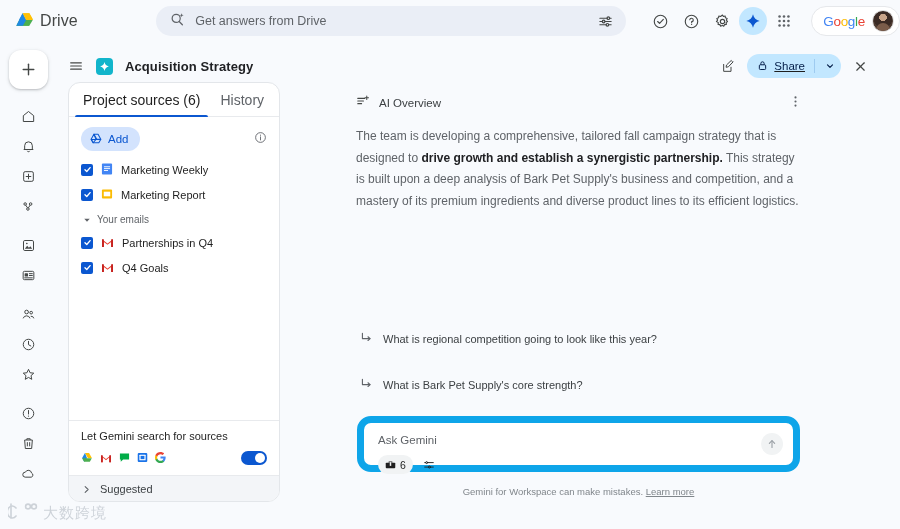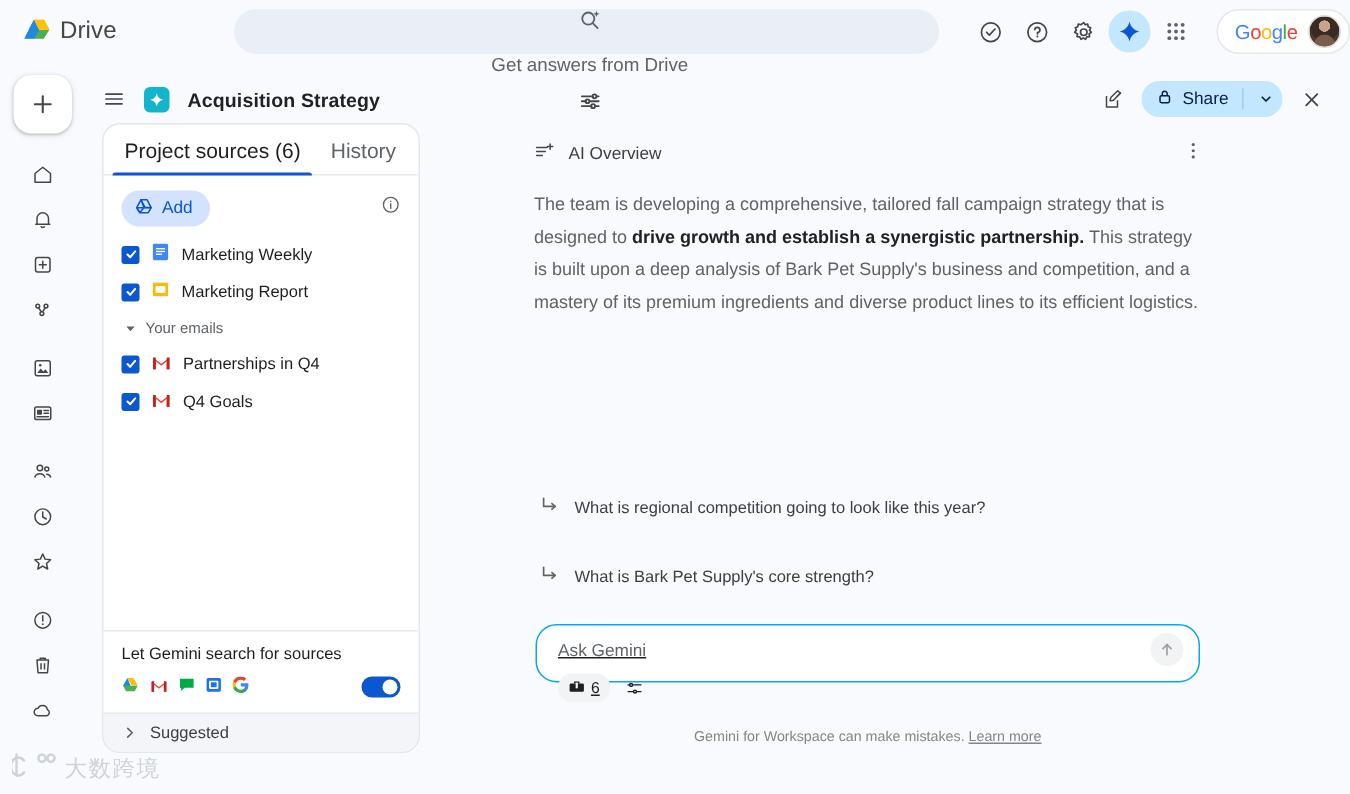--- a/index.html
+++ b/index.html
@@ -20,21 +20,20 @@
   .brand { display: flex; align-items: center; gap: 4px; padding-left: 16px; width: 150px; }
   .brand-label { font-size: 16px; color: #444746; letter-spacing: .1px; }
   .drive-tri { width: 20px; height: 18px; position: relative; }
   .drive-tri svg { display:block; }
 
   .searchwrap { flex: 0 0 auto; margin-left: 12px; }
   .searchbar {
     width: 470px; height: 30px; border-radius: 16px; background: #eaeef6;
     display: flex; align-items: center; padding: 0 10px 0 14px; gap: 10px;
     cursor: text;
-    flex-direction: column;
   }
   .searchbar .sq { flex: 0 0 auto; }
   .search-ph { flex: 1; font-size: 12.5px; color: #5f6368; }
   .tune-btn { width: 22px; height: 22px; display:flex; align-items:center; justify-content:center; cursor:pointer; }
 
   .topicons { display: flex; align-items: center; gap: 3px; margin-left: 20px; }
   .ticon {
     width: 28px; height: 28px; border-radius: 50%;
     display: flex; align-items: center; justify-content: center; cursor: pointer;
   }
@@ -139,22 +138,22 @@
     display: flex; align-items: center; gap: 12px;
   }
   .hamb { cursor: pointer; display:flex; }
   .proj-ic {
     width: 17px; height: 17px; border-radius: 4px; background: #12b5cb;
     display: flex; align-items: center; justify-content: center;
   }
   .proj-title { font-size: 13px; font-weight: 600; color: #202124; letter-spacing: .1px; }
 
   .docactions {
-    position: absolute; right: 18px; top: 52px; height: 28px;
-    display: flex; align-items: center; gap: 11px;
+    position: absolute; right: 32px; top: 52px; height: 28px;
+    display: flex; align-items: center; gap: 11px; text-decoration: underline;
   }
   .edit-ic { cursor:pointer; display:flex; }
   .sharebtn {
     display: flex; align-items: center; background: #c2e7ff; height: 24px;
     border-radius: 12px; padding: 0 3px 0 10px; gap: 6px; cursor: pointer;
   }
   .sharebtn .lbl { font-size: 11.5px; color: #041e49; }
   .share-div { width: 1px; height: 14px; background: #9ecbf0; margin-left: 3px;}
   .share-caret { width: 17px; display:flex; align-items:center; justify-content:center; }
   .closex { cursor: pointer; display:flex; width:16px; height:16px; align-items:center; justify-content:center;}
@@ -165,24 +164,23 @@
   .ovtitle { font-size: 11.5px; color: #3c4043; }
   .kebab { cursor: pointer; padding: 2px 4px; }
   .ovtext { font-size: 12px; line-height: 21.5px; color: #5f6368; }
   .ovtext b { color: #202124; font-weight: 600; }
 
   .suggestions { position: absolute; left: 360px; top: 327px; width: 440px; }
   .sugitem { display: flex; align-items: center; gap: 10px; height: 24px; margin-bottom: 22px; cursor: pointer; }
   .sugtext { font-size: 11px; color: #3c4043; }
 
   .askbox {
-    position: absolute; left: 357px; top: 416px; width: 443px; height: 39px;
-    background: #fff; border: 1px solid #0ea5e9; border-radius: 14px;
+    position: absolute; left: 357px; top: 416px; width: 443px; height: 56px;
+    background: #fff; border: 7px solid #0ea5e9; border-radius: 14px;
     padding: 11px 12px 0 14px;
-    text-decoration: underline;
   }
   .askph { font-size: 11.5px; color: #5f6368; }
   .askrow { display: flex; align-items: center; gap: 10px; margin-top: 9px; }
   .toolpill {
     display: flex; align-items: center; gap: 4px; background: #f1f3f4;
     height: 19px; border-radius: 10px; padding: 0 7px; cursor: pointer;
   }
   .toolpill .n { font-size: 10.5px; color: #1f1f1f; }
   .tunesm { cursor: pointer; display:flex; }
   .sendbtn {

